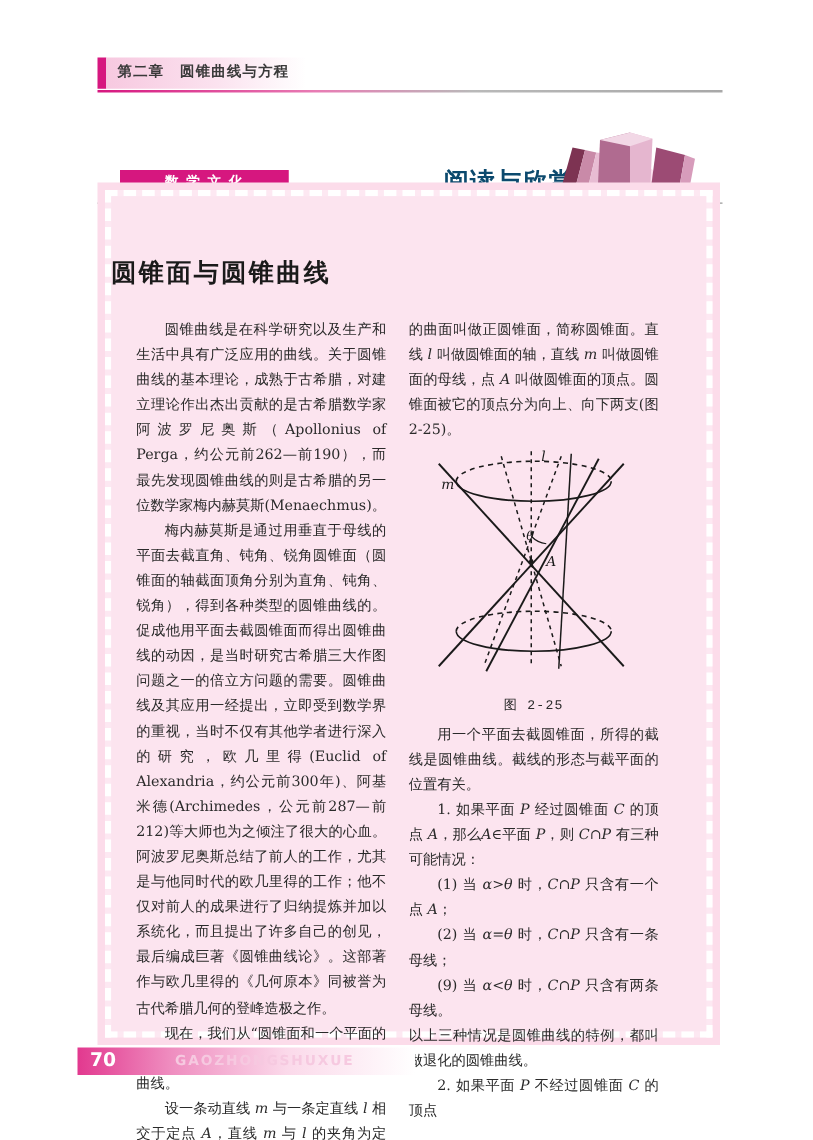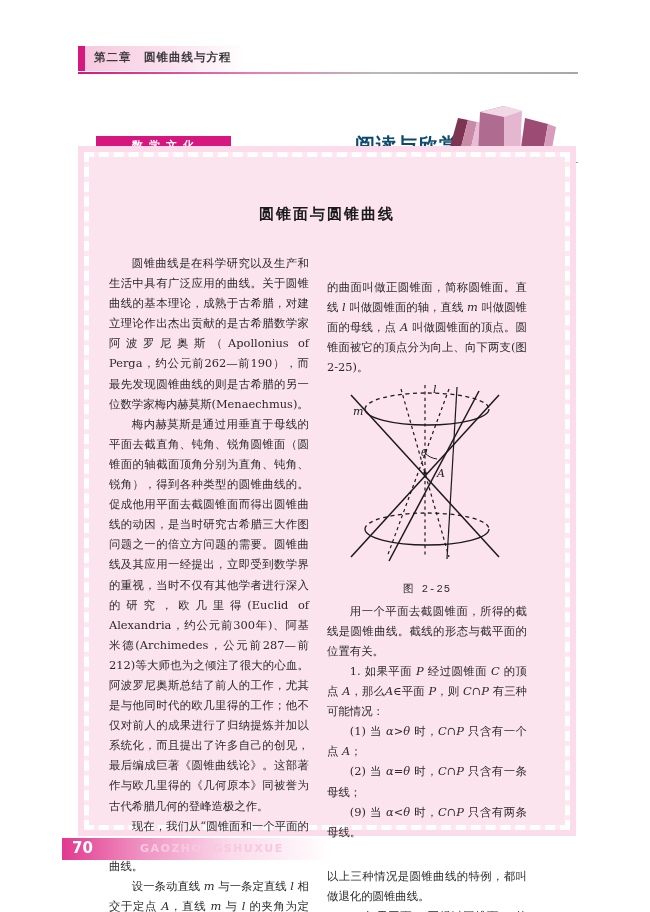--- a/index.html
+++ b/index.html
@@ -75,40 +75,39 @@
     box-sizing:border-box;
   }
   #panel-inner2{
     position:absolute;left:0;top:0;right:0;bottom:0;
     background:#fce4ef;
   }
 
   
   #article-title{
     position:absolute;left:0;right:0;top:48px;
-    text-align:center;
-    font-family:"DejaVu Serif","Liberation Serif",serif;
-    font-size:15px;font-weight:700;color:#1a1a1a;
+    font-family:"DejaVu Serif","Liberation Serif",serif;
+    font-size:20px;font-weight:700;color:#1a1a1a;
     letter-spacing:2px;
   }
 
   
   .column{
     position:absolute;top:96px;width:200px;
     font-family:"DejaVu Serif","Liberation Serif",serif;
     font-size:11.4px;
     line-height:20.1px;
     color:#2a2a2a;
     text-align:justify;
     text-justify:inter-ideograph;
   }
   #col-left{left:20px;}
   #col-right{left:238px;}
   .para{margin:0 0 0 0;text-indent:2em;}
-  .para.noindent{text-indent:0;margin-top:24px;}
+  .para.noindent{text-indent:0;}
   .para.listitem{text-indent:2em;}
 
   i,.it{font-style:italic;font-family:"DejaVu Serif","Liberation Serif",serif;}
 
   .frac{
     display:inline-block;vertical-align:-0.42em;
     text-align:center;font-size:0.82em;line-height:1.03;
     margin:0 1px;
   }
   .frac .num{display:block;border-bottom:1px solid #2a2a2a;padding:0 1px;}

